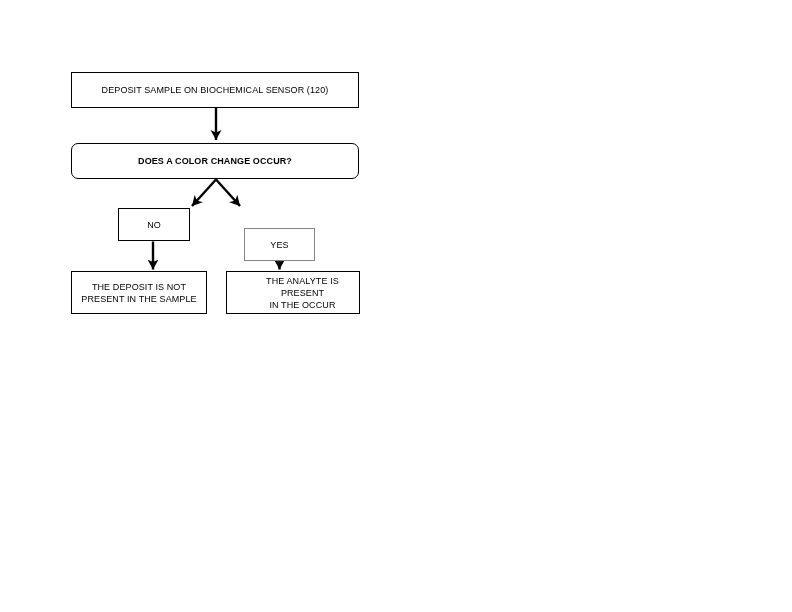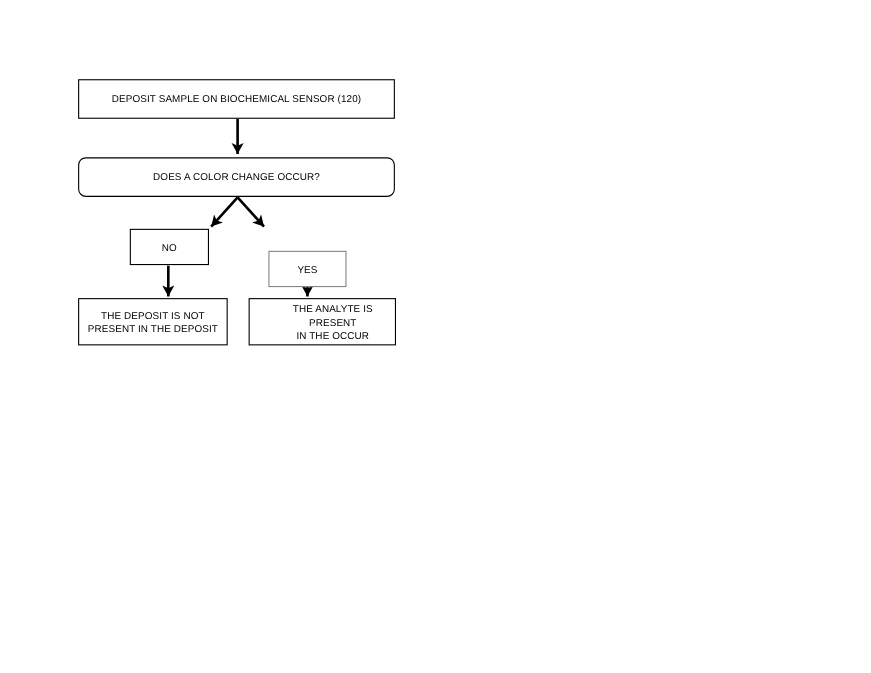--- a/index.html
+++ b/index.html
@@ -32,21 +32,21 @@
     align-items: center;
     justify-content: center;
     text-align: center;
     font-size: 9px;
     line-height: 12px;
     color: #000000;
     letter-spacing: 0.1px;
   }
   .node .lbl { display: block; }
   .n-deposit   { left: 71px;  top: 72px;  width: 288px; height: 36px; }
-  .n-question  { left: 71px;  top: 143px; width: 288px; height: 36px; border-radius: 7px; }
+  .n-question  { left: 71px;  top: 143px; width: 288px; height: 36px; border-radius: 7px; font-weight: bold; }
   .n-no        { left: 118px; top: 208px; width: 72px;  height: 33px; }
   .n-yes       { left: 244px; top: 208px; width: 71px;  height: 33px; border-color: #858585; margin-top: 20px; }
   .n-notpres   { left: 71px;  top: 271px; width: 136px; height: 43px; }
   .n-present   { left: 226px; top: 271px; width: 134px; height: 43px; padding-left: 19px; }
   .edge {
     stroke: #000000;
     stroke-width: 2.4;
     fill: none;
   }
 </style>
@@ -80,21 +80,21 @@
     <span class="lbl">NO</span>
   </div>
 
   <div class="node n-yes">
     <span class="lbl">YES</span>
   </div>
 
   <div class="node n-notpres">
     <span>
       <span class="lbl">THE DEPOSIT IS NOT</span>
-      <span class="lbl">PRESENT IN THE DEPOSIT</span>
+      <span class="lbl">PRESENT IN THE SAMPLE</span>
     </span>
   </div>
 
   <div class="node n-present">
     <span>
       <span class="lbl">THE ANALYTE IS PRESENT</span>
       <span class="lbl">IN THE OCCUR</span>
     </span>
   </div>
 

